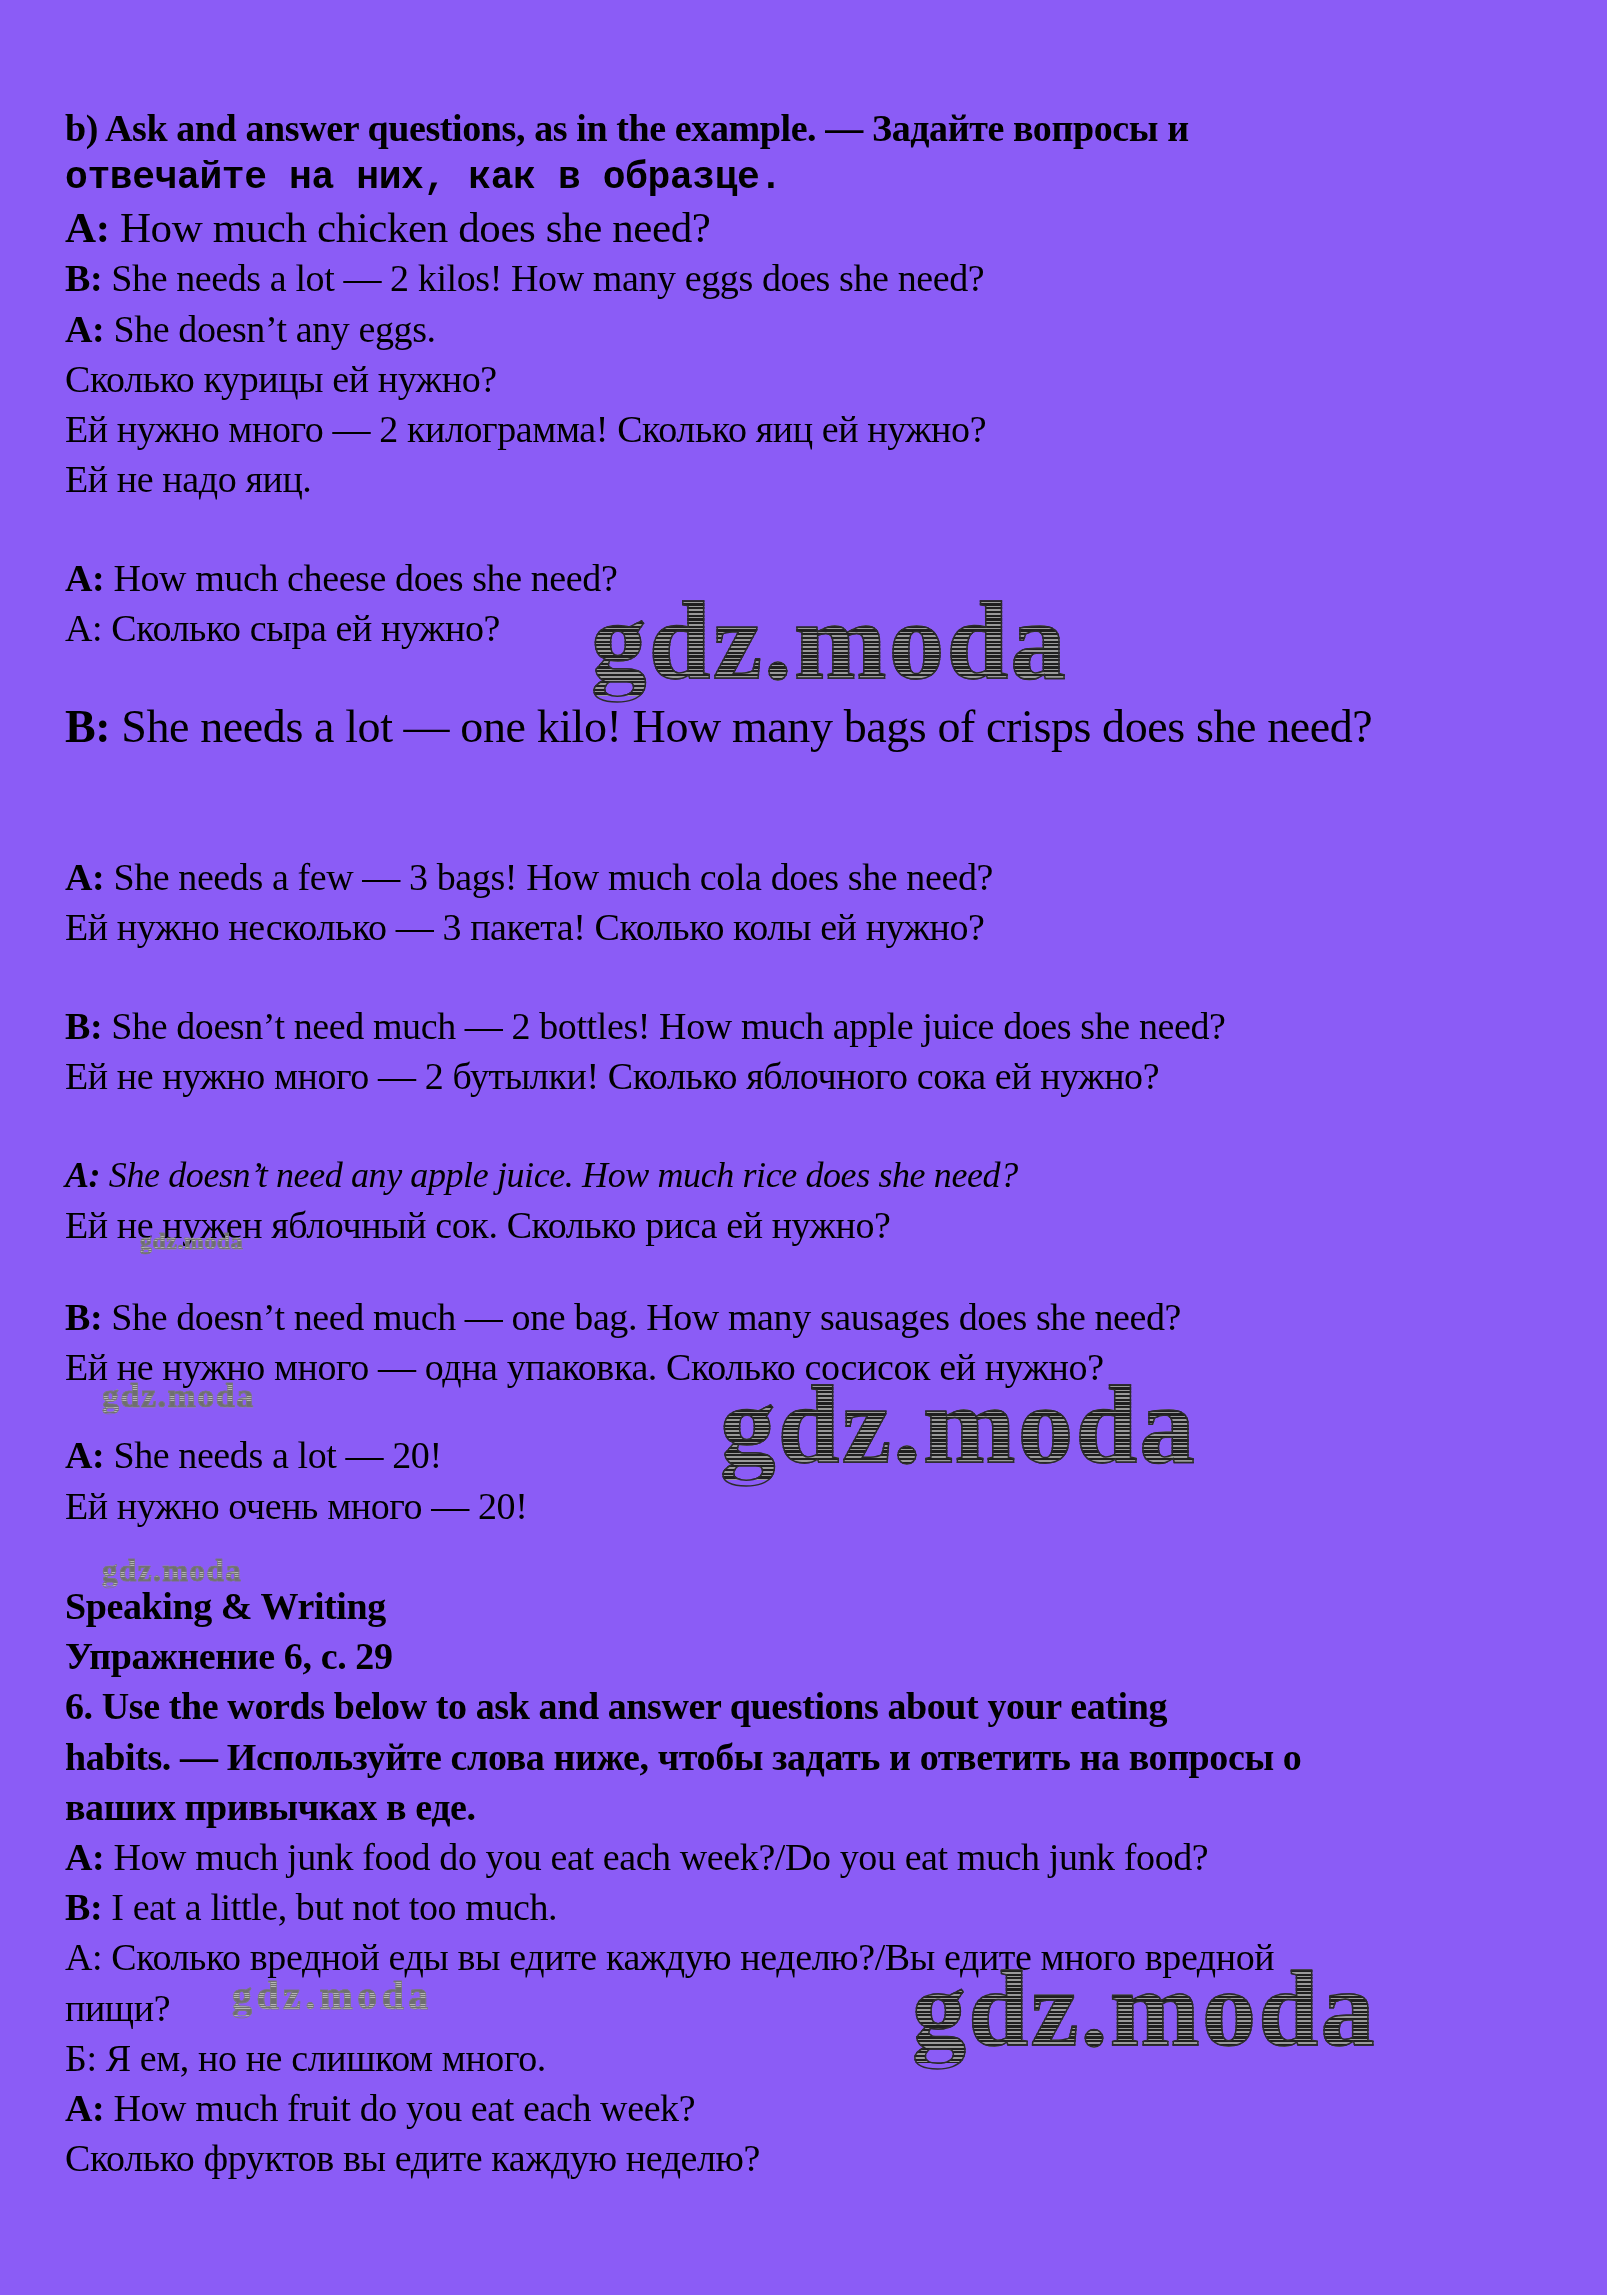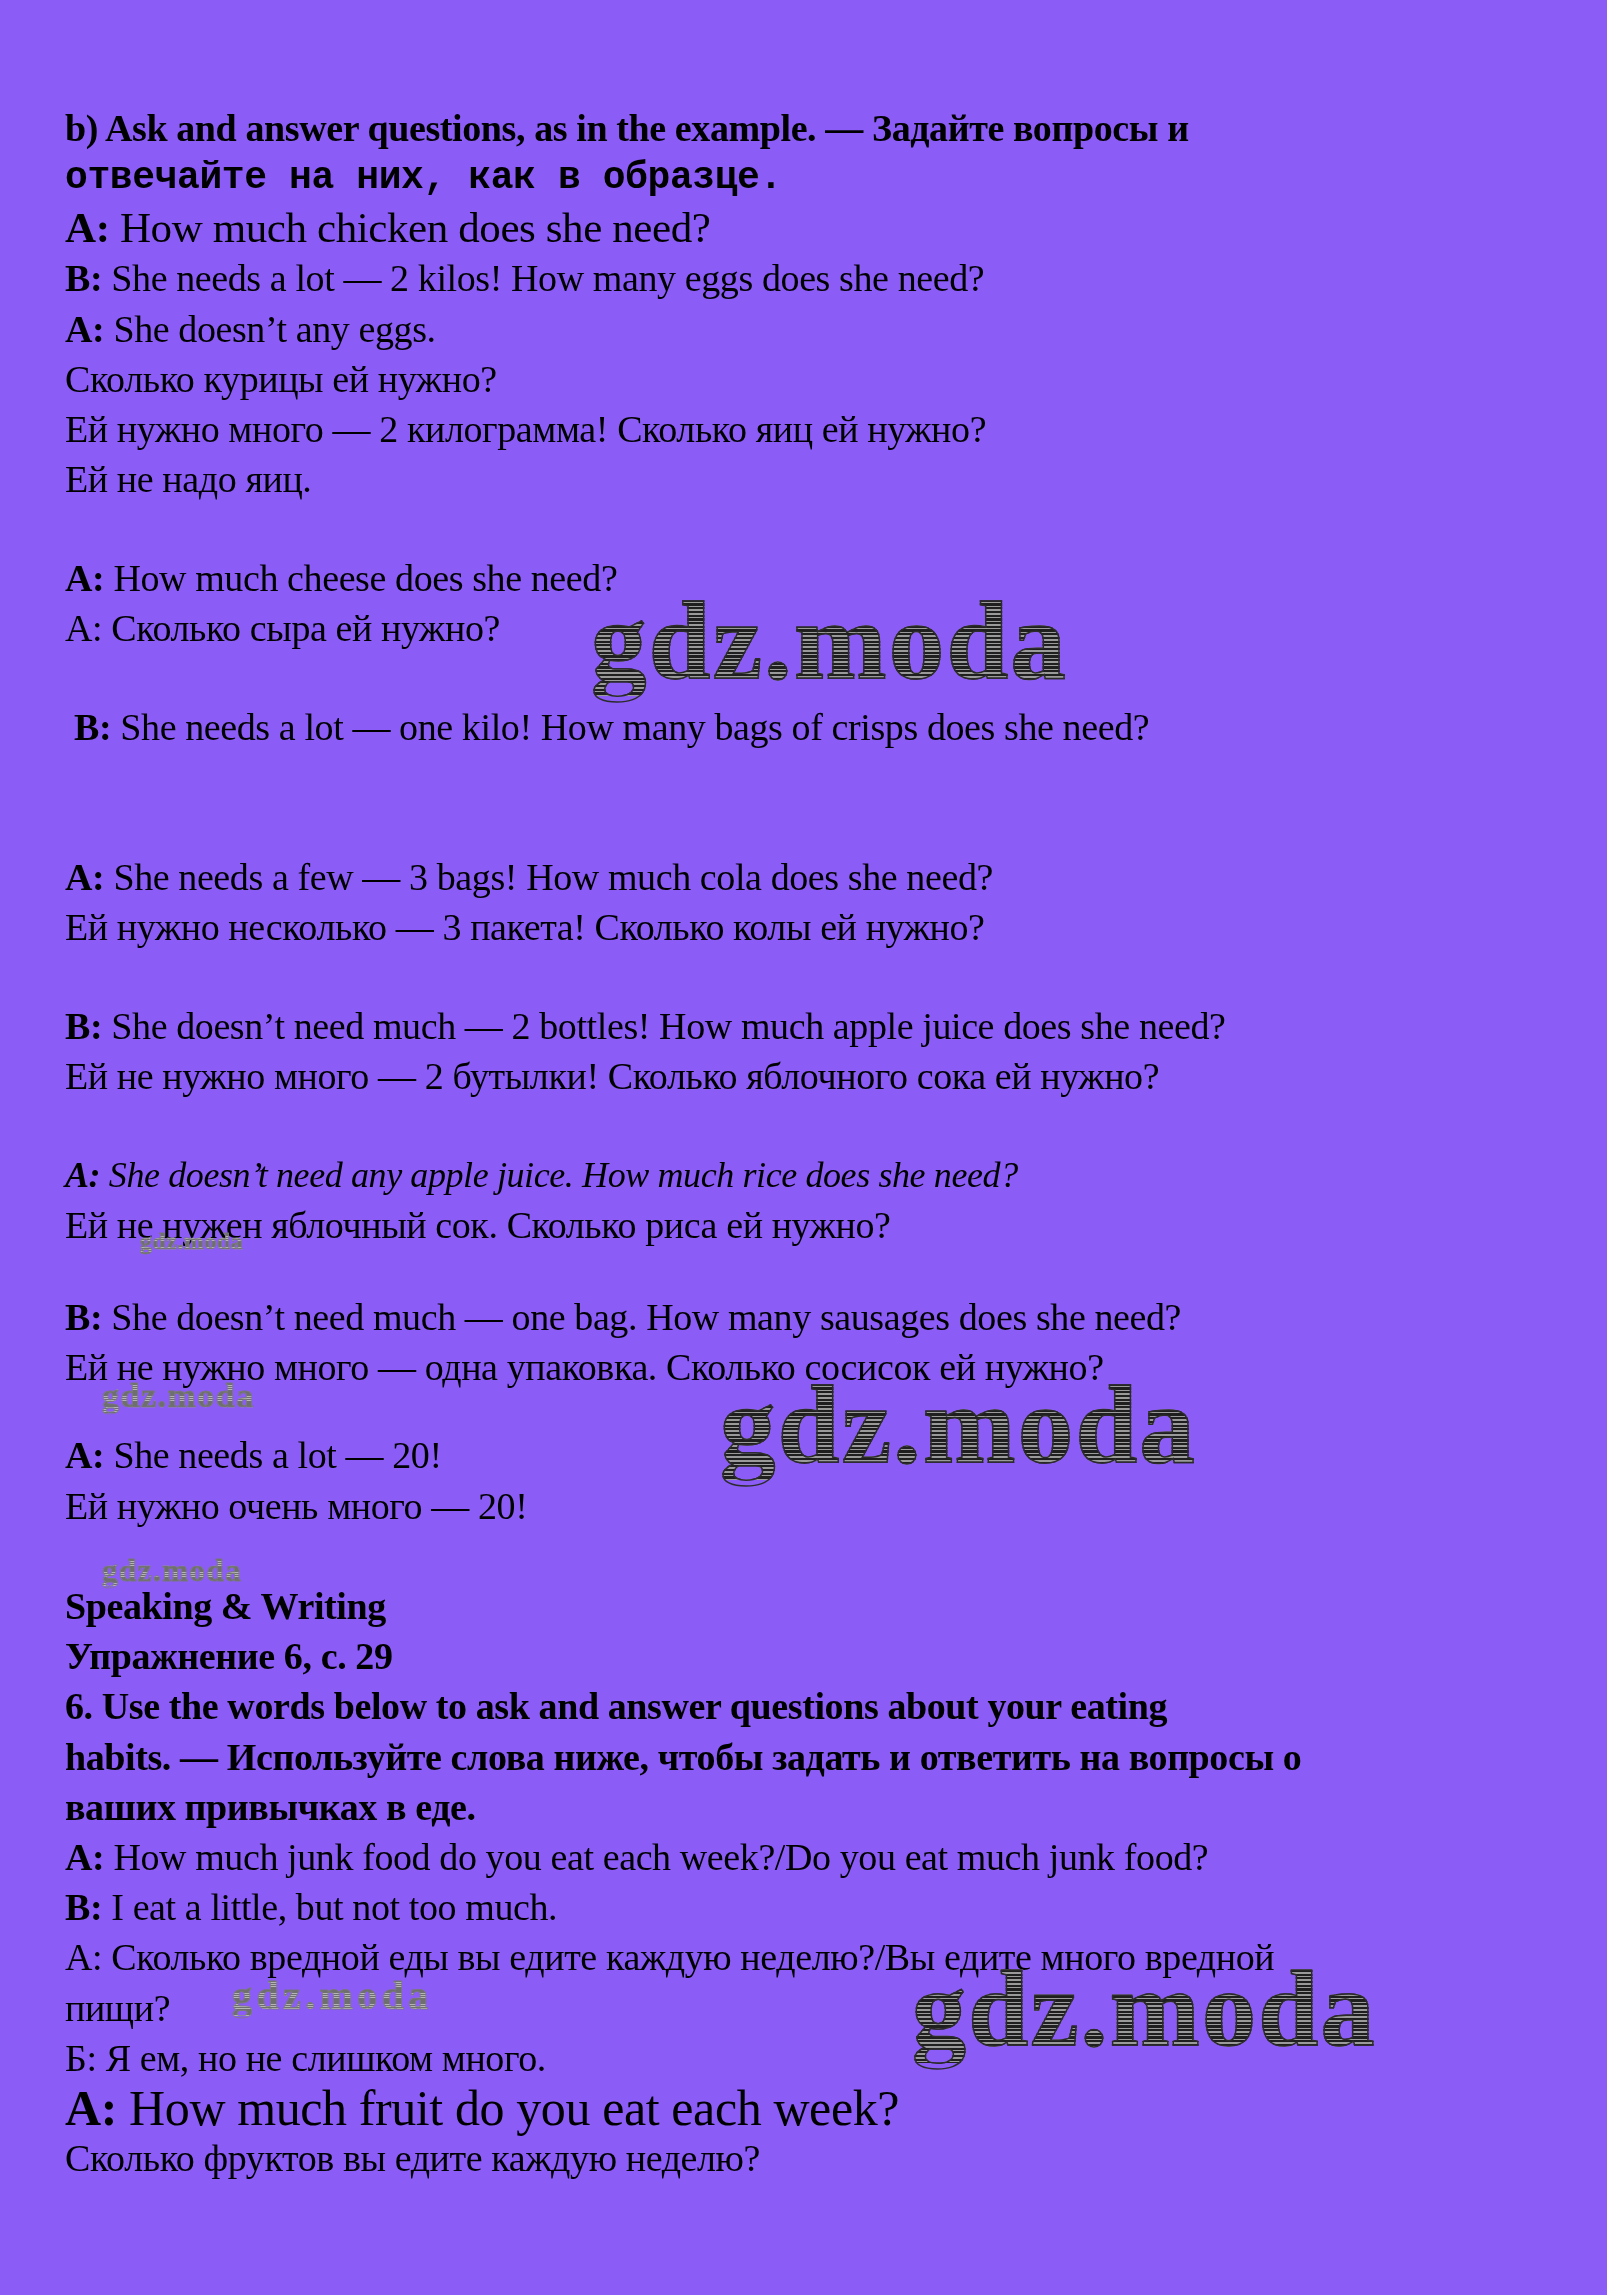--- a/index.html
+++ b/index.html
@@ -53,42 +53,42 @@
     <div class="line bold" style="top: 105px; left: 65px; font-size: 38px;">b) Ask and answer questions, as in the example. — Задайте вопросы и</div>
     <div class="line bold" style="top: 155px; left: 65px; font-size: 38px; font-family: Liberation Mono, monospace;">отвечайте на них, как в образце.</div>
     <div class="line speaker" style="top: 205px; left: 65px; font-size: 43px;"><span class="prefix">A:</span> How much chicken does she need?</div>
     <div class="line speaker" style="top: 255px; left: 65px; font-size: 38px;"><span class="prefix">B:</span> She needs a lot — 2 kilos! How many eggs does she need?</div>
     <div class="line speaker" style="top: 306px; left: 65px; font-size: 38px;"><span class="prefix">A:</span> She doesn’t any eggs.</div>
     <div class="line plain" style="top: 356px; left: 65px; font-size: 38px;">Сколько курицы ей нужно?</div>
     <div class="line plain" style="top: 406px; left: 65px; font-size: 38px;">Ей нужно много — 2 килограмма! Сколько яиц ей нужно?</div>
     <div class="line plain" style="top: 456px; left: 65px; font-size: 38px;">Ей не надо яиц.</div>
     <div class="line speaker" style="top: 555px; left: 65px; font-size: 38px;"><span class="prefix">A:</span> How much cheese does she need?</div>
     <div class="line plain" style="top: 605px; left: 65px; font-size: 38px;">А: Сколько сыра ей нужно?</div>
-    <div class="line speaker" style="top: 704px; left: 74px; font-size: 38px; text-align: right;"><span class="prefix">B:</span> She needs a lot — one kilo! How many bags of crisps does she need?</div>
+    <div class="line speaker" style="top: 704px; left: 65px; font-size: 46px; text-align: right;"><span class="prefix">B:</span> She needs a lot — one kilo! How many bags of crisps does she need?</div>
     <div class="line speaker" style="top: 854px; left: 65px; font-size: 38px;"><span class="prefix">A:</span> She needs a few — 3 bags! How much cola does she need?</div>
     <div class="line plain" style="top: 904px; left: 65px; font-size: 38px;">Ей нужно несколько — 3 пакета! Сколько колы ей нужно?</div>
     <div class="line speaker" style="top: 1003px; left: 65px; font-size: 38px;"><span class="prefix">B:</span> She doesn’t need much — 2 bottles! How much apple juice does she need?</div>
     <div class="line plain" style="top: 1053px; left: 65px; font-size: 38px;">Ей не нужно много — 2 бутылки! Сколько яблочного сока ей нужно?</div>
     <div class="line speaker" style="top: 1152px; left: 65px; font-size: 36px; font-style: italic;"><span class="prefix">A:</span> She doesn’t need any apple juice. How much rice does she need?</div>
     <div class="line plain" style="top: 1202px; left: 65px; font-size: 38px;">Ей не нужен яблочный сок. Сколько риса ей нужно?</div>
     <div class="line speaker" style="top: 1294px; left: 65px; font-size: 38px;"><span class="prefix">B:</span> She doesn’t need much — one bag. How many sausages does she need?</div>
     <div class="line plain" style="top: 1344px; left: 65px; font-size: 38px;">Ей не нужно много — одна упаковка. Сколько сосисок ей нужно?</div>
     <div class="line speaker" style="top: 1432px; left: 65px; font-size: 38px;"><span class="prefix">A:</span> She needs a lot — 20!</div>
     <div class="line plain" style="top: 1483px; left: 65px; font-size: 38px;">Ей нужно очень много — 20!</div>
     <div class="line bold" style="top: 1583px; left: 65px; font-size: 38px;">Speaking &amp; Writing</div>
     <div class="line bold" style="top: 1633px; left: 65px; font-size: 38px;">Упражнение 6, с. 29</div>
     <div class="line bold" style="top: 1683px; left: 65px; font-size: 38px;">6. Use the words below to ask and answer questions about your eating</div>
     <div class="line bold" style="top: 1734px; left: 65px; font-size: 38px;">habits. — Используйте слова ниже, чтобы задать и ответить на вопросы о</div>
     <div class="line bold" style="top: 1784px; left: 65px; font-size: 38px;">ваших привычках в еде.</div>
     <div class="line speaker" style="top: 1834px; left: 65px; font-size: 38px;"><span class="prefix">A:</span> How much junk food do you eat each week?/Do you eat much junk food?</div>
     <div class="line speaker" style="top: 1884px; left: 65px; font-size: 38px;"><span class="prefix">B:</span> I eat a little, but not too much.</div>
     <div class="line plain" style="top: 1934px; left: 65px; font-size: 38px;">А: Сколько вредной еды вы едите каждую неделю?/Вы едите много вредной</div>
     <div class="line plain" style="top: 1985px; left: 65px; font-size: 38px;">пищи?</div>
     <div class="line plain" style="top: 2035px; left: 65px; font-size: 38px;">Б: Я ем, но не слишком много.</div>
-    <div class="line speaker" style="top: 2085px; left: 65px; font-size: 50px;"><span class="prefix">A:</span> How much fruit do you eat each week?</div>
+    <div class="line speaker" style="top: 2085px; left: 65px; font-size: 38px;"><span class="prefix">A:</span> How much fruit do you eat each week?</div>
     <div class="line plain" style="top: 2135px; left: 65px; font-size: 38px;">Сколько фруктов вы едите каждую неделю?</div>
     <div class="wm big" style="top: 585px; left: 591px; font-size: 111px; letter-spacing: 2.2px;">gdz.moda</div>
     <div class="wm big" style="top: 1369px; left: 720px; font-size: 111px; letter-spacing: 2.2px;">gdz.moda</div>
     <div class="wm big" style="top: 1955px; left: 912px; font-size: 108px; letter-spacing: 2.2px;">gdz.moda</div>
     <div class="wm small" style="top: 1230px; left: 140px; font-size: 23.6px; letter-spacing: 0.7px;">gdz.moda</div>
     <div class="wm small" style="top: 1379px; left: 102px; font-size: 34px; letter-spacing: 1.5px;">gdz.moda</div>
     <div class="wm small" style="top: 1555px; left: 102px; font-size: 31px; letter-spacing: 1.5px;">gdz.moda</div>
     <div class="wm small" style="top: 1976px; left: 232px; font-size: 40px; letter-spacing: 4.4px;">gdz.moda</div>
   </div>
 

